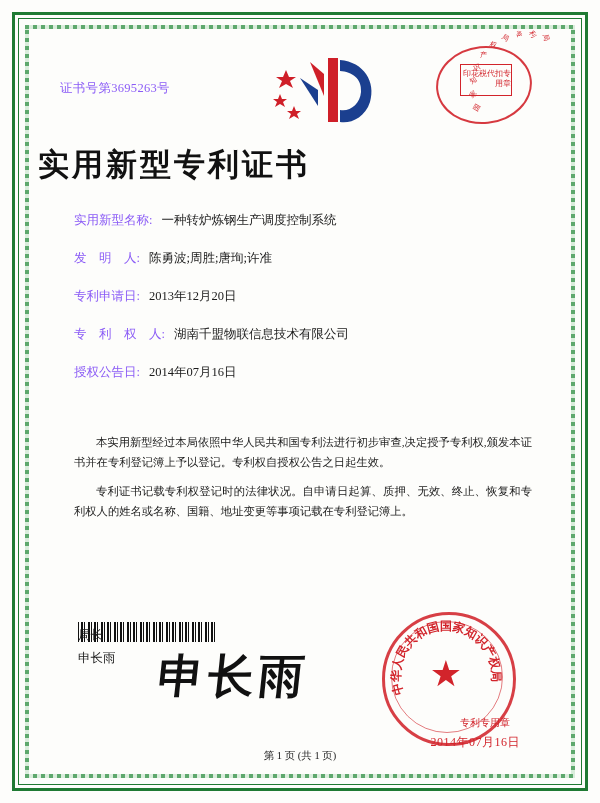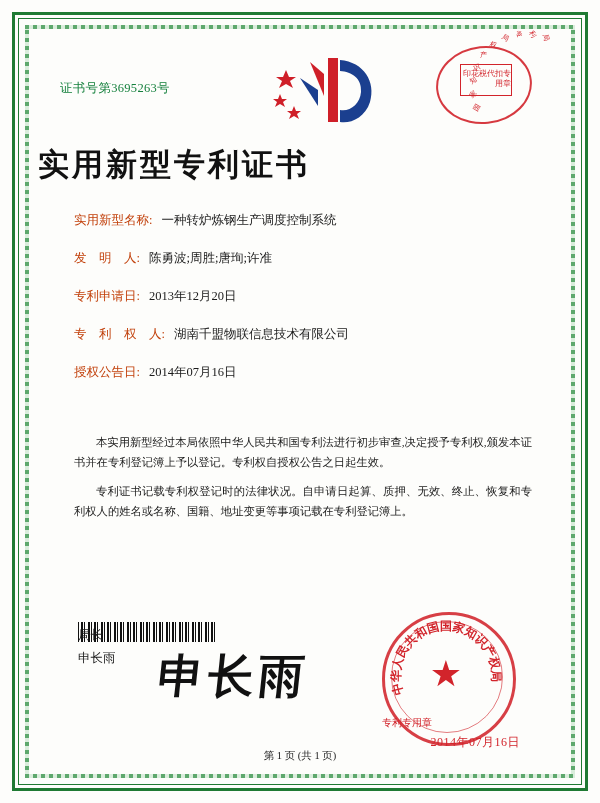--- a/index.html
+++ b/index.html
@@ -64,21 +64,21 @@
     right: 38px;
     bottom: 34px;
   }
 
   
   .cert-no {
     position: absolute;
     left: 22px;
     top: 46px;
     font-size: 12.5px;
-    color: #15803d;
+    color: #8b5cf6;
     letter-spacing: .3px;
     font-family: "Liberation Serif", serif;
   }
 
   
   .logo {
     position: absolute;
     left: 228px;
     top: 18px;
     width: 120px;
@@ -152,21 +152,21 @@
   }
   .field-row {
     font-size: 12.5px;
     color: #1b1b1b;
     margin-bottom: 21px;
     font-family: "Liberation Serif", serif;
     white-space: nowrap;
   }
   .field-label {
     display: inline-block;
-    color: #c2410c;
+    color: #8b5cf6;
   }
   .field-value {
     display: inline-block;
     margin-left: 6px;
   }
 
   
   .body-text {
     position: absolute;
     left: 36px;
@@ -260,21 +260,21 @@
   }
   .seal-main .circ span {
     position: absolute;
     left: 58px; top: 6px;
     transform-origin: 6px 58px;
     white-space: nowrap;
   }
   .seal-main .bottom-text {
     position: absolute;
     left: 0; bottom: 14px; width: 128px;
-    text-align: left;
+    text-align: right;
     color: #d2242b;
     font-size: 10px;
     font-family: "Liberation Serif", serif;
   }
   .seal-date {
     position: absolute;
     right: 42px;
     top: 700px;
     color: #d2242b;
     font-size: 12px;

